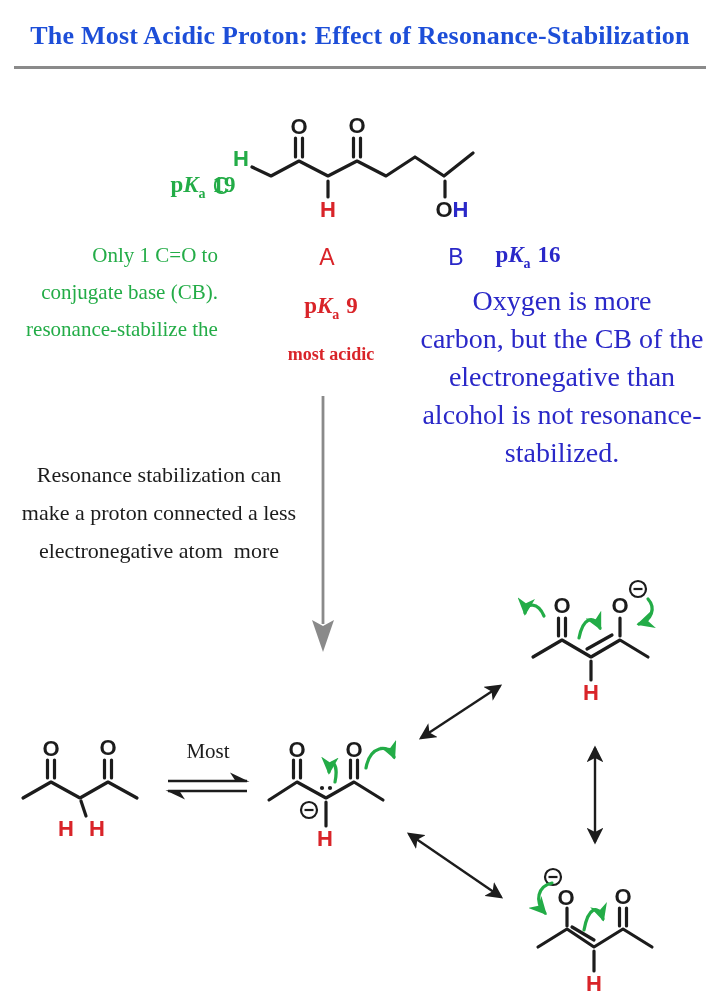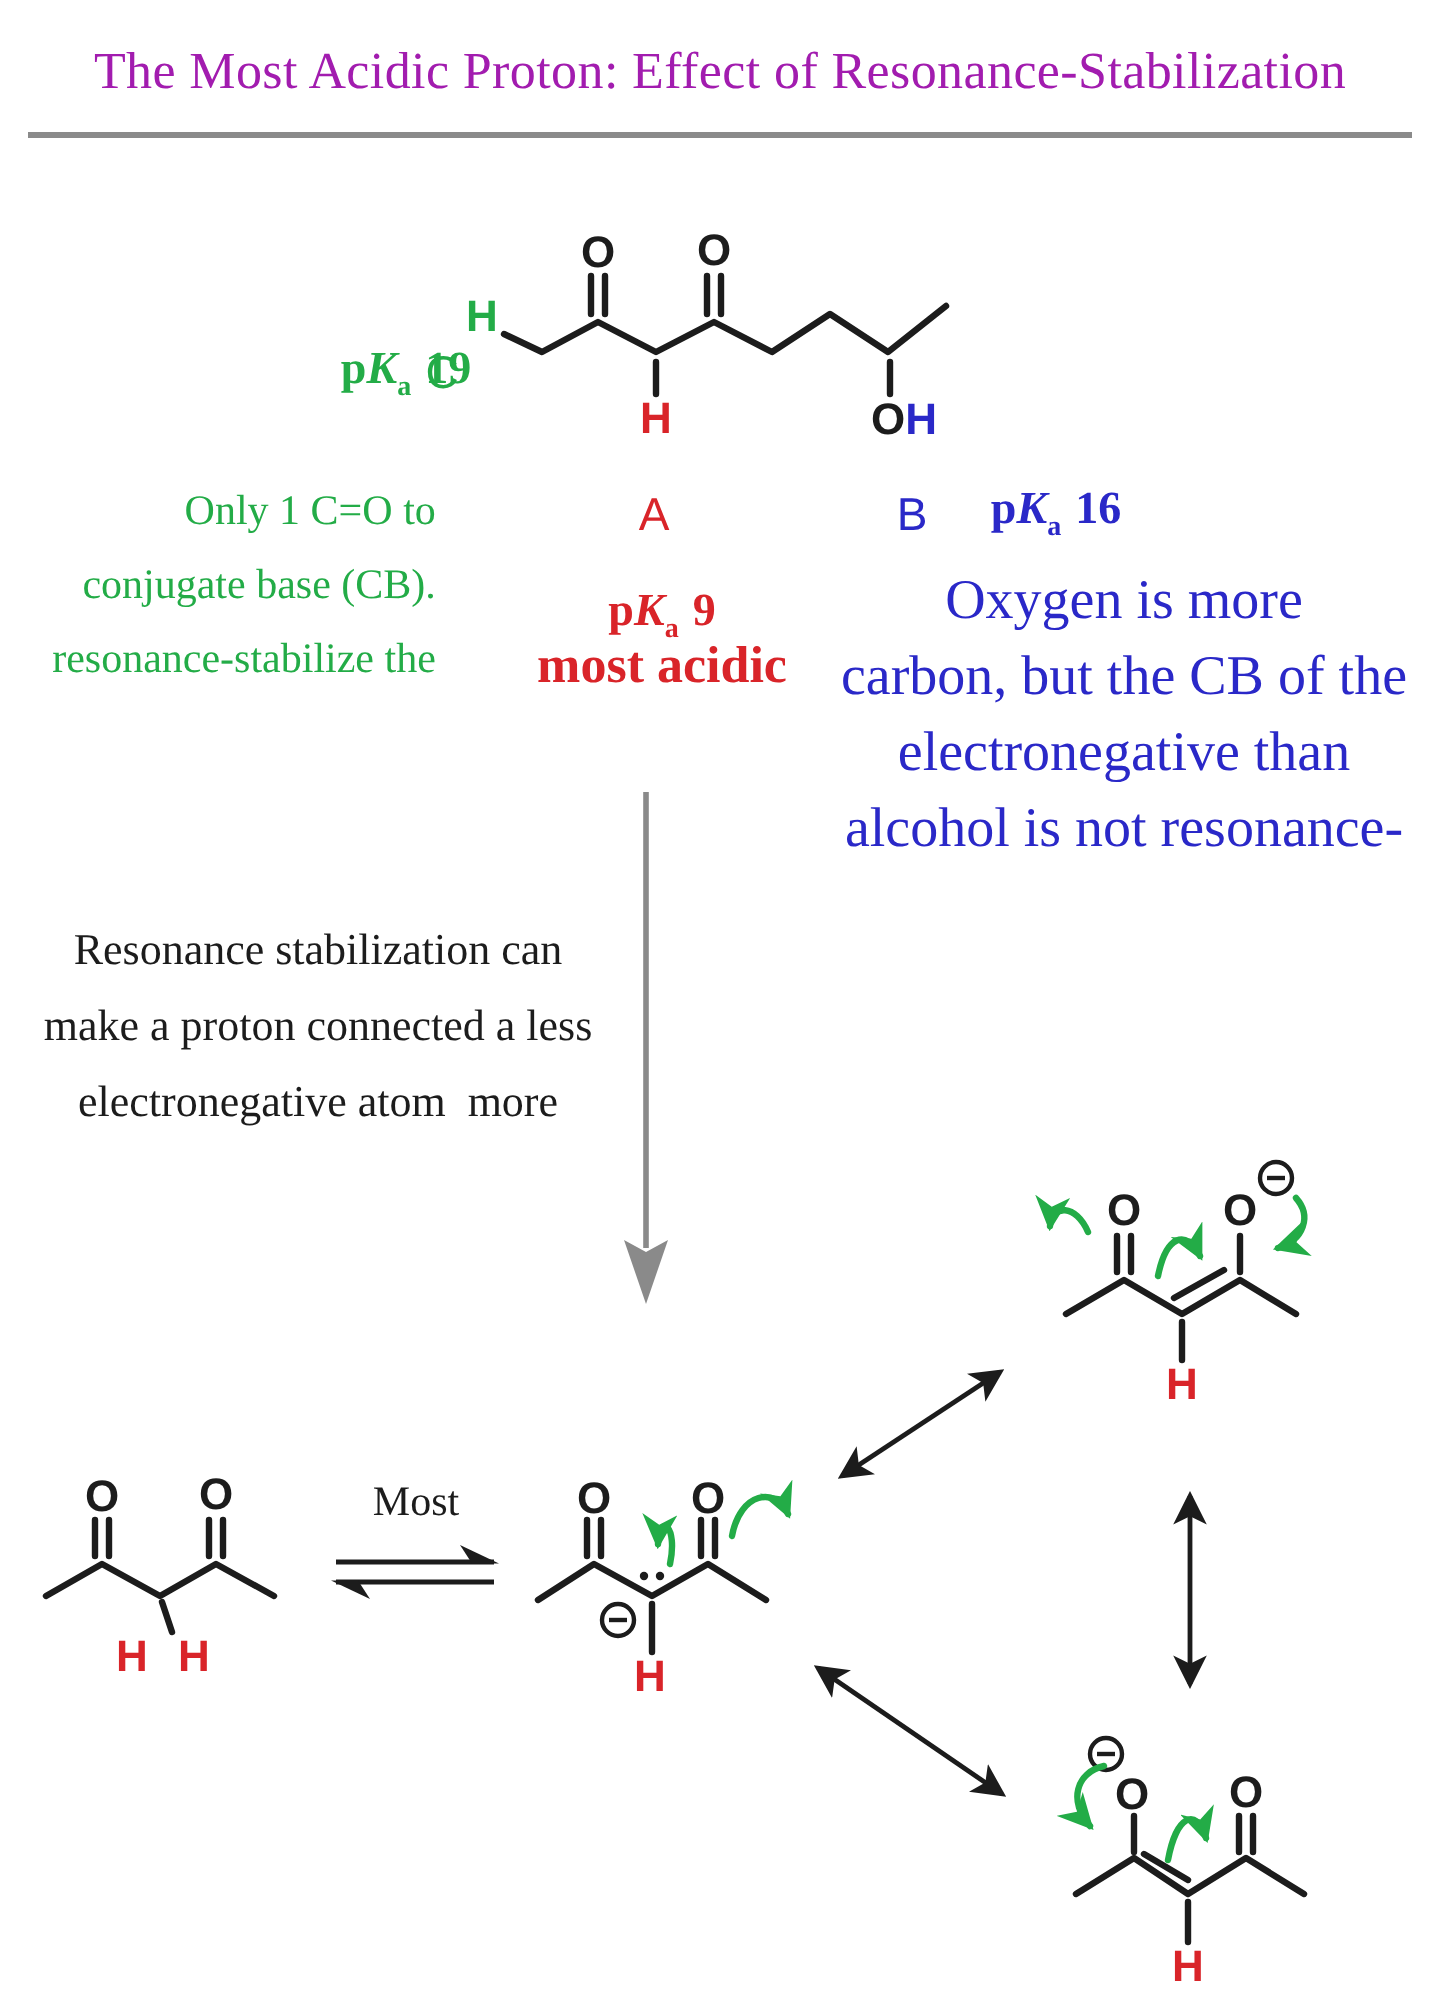--- a/index.html
+++ b/index.html
@@ -6,35 +6,35 @@
     --ink:#1c1c1c; --green:#23ac47; --red:#d92429; --blue:#2a28c8; --gray:#8a8a8a;
   }
   html,body{margin:0;padding:0;background:#ffffff;}
   .canvas{
     position:relative;width:720px;height:1004px;background:#fff;
     font-family:"Liberation Serif",serif;color:var(--ink);overflow:hidden;
   }
   #artwork{position:absolute;left:0;top:0;}
   .t{position:absolute;white-space:nowrap;}
   .cc{transform:translate(-50%,-50%);}
-  #title{left:360px;top:36px;font-size:26px;font-weight:normal;letter-spacing:.2px;color:#a21caf;}
+  #title{left:360px;top:36px;font-size:26px;font-weight:bold;letter-spacing:.2px;color:#1d4ed8;}
   .divider{position:absolute;left:14px;top:66px;width:692px;height:3px;background:var(--gray);}
   .note{position:absolute;transform:translateX(-50%);text-align:center;}
   .note>div{white-space:pre;}
   #note-green{left:122px;top:237px;font-size:21px;line-height:37px;color:var(--green);text-align:right;}
   #note-blue{left:562px;top:282px;font-size:28px;line-height:38px;color:var(--blue);}
   #note-black{left:159px;top:456px;font-size:22px;line-height:38px;color:var(--ink);}
   .pka{font-weight:bold;font-size:23px;}
   .pka sub{font-size:14px;}
   .pka .kk{font-style:italic;}
   .pka .vv{margin-left:7px;}
   #pka-c{left:168px;top:187px;color:var(--green);margin-left:35px;}
   #pka-a{left:331px;top:308px;color:var(--red);font-family:Liberation Serif, serif;}
   #pka-b{left:528px;top:257px;color:var(--blue);}
-  #most-acidic{left:331px;top:333px;color:var(--red);font-weight:bold;font-size:26px;}
+  #most-acidic{left:331px;top:354px;color:var(--red);font-weight:bold;font-size:18px;}
   #base-label{left:208px;top:751px;font-size:21px;color:var(--ink);}
   
   .bond{stroke:var(--ink);stroke-width:3.2;fill:none;stroke-linecap:round;stroke-linejoin:round;}
   .atom{font-family:"Liberation Sans",sans-serif;font-size:22px;font-weight:bold;
         text-anchor:middle;dominant-baseline:central;fill:var(--ink);}
   .site{font-family:"Liberation Sans",sans-serif;font-size:23px;font-weight:normal;
         text-anchor:middle;dominant-baseline:central;}
   .red-f{fill:var(--red);} .green-f{fill:var(--green);} .blue-f{fill:var(--blue);}
   .garrow{stroke:var(--green);stroke-width:3.2;fill:none;stroke-linecap:round;}
   .rarrow{stroke:var(--ink);stroke-width:2.4;fill:none;}
@@ -165,20 +165,21 @@
     <div>Only 1 C=O to</div>
     <div>conjugate base (CB).</div>
     <div>resonance-stabilize the</div>
   </div>
 
   <div id="note-blue" class="note">
     <div>Oxygen is more</div>
     <div>carbon, but the CB of the</div>
     <div>electronegative than</div>
     <div>alcohol is not resonance-</div>
+    <div>stabilized.</div>
   </div>
 
   <div id="note-black" class="note">
     <div>Resonance stabilization can</div>
     <div>make a proton connected a less</div>
     <div>electronegative atom  more</div>
   </div>
 
   <div id="base-label" class="t cc">Most</div>
 

